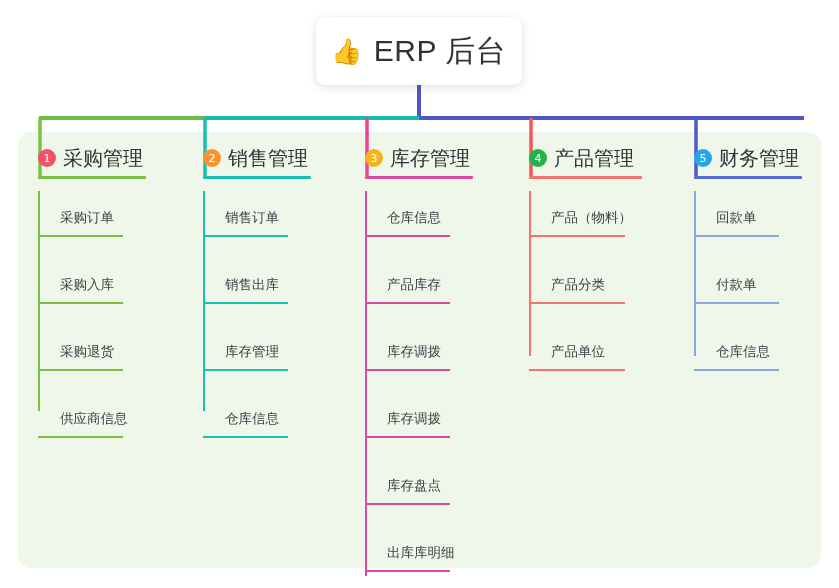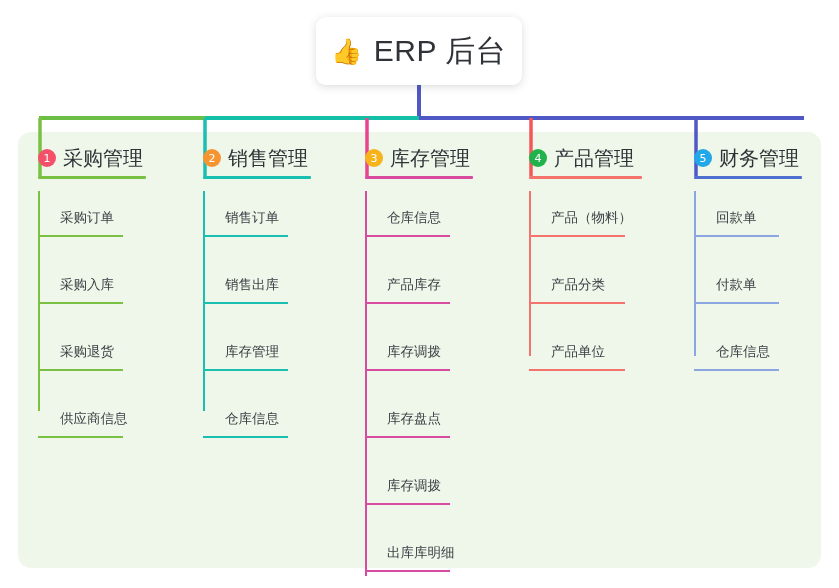--- a/index.html
+++ b/index.html
@@ -162,25 +162,25 @@
           </div>
           <div class="item">
             <span class="item-label">产品库存</span>
             <div class="item-rule" style="width: 85px; background: rgb(217, 75, 160);"></div>
           </div>
           <div class="item">
             <span class="item-label">库存调拨</span>
             <div class="item-rule" style="width: 85px; background: rgb(217, 75, 160);"></div>
           </div>
           <div class="item">
+            <span class="item-label">库存调拨</span>
+            <div class="item-rule" style="width: 85px; background: rgb(217, 75, 160);"></div>
+          </div>
+          <div class="item">
             <span class="item-label">库存盘点</span>
-            <div class="item-rule" style="width: 85px; background: rgb(217, 75, 160);"></div>
-          </div>
-          <div class="item">
-            <span class="item-label">库存调拨</span>
             <div class="item-rule" style="width: 85px; background: rgb(217, 75, 160);"></div>
           </div>
           <div class="item">
             <span class="item-label">出库库明细</span>
             <div class="item-rule" style="width: 85px; background: rgb(217, 75, 160);"></div>
           </div>
         </div>
       </div>
       <div class="col" style="left: 529px;">
         <div class="col-head">

